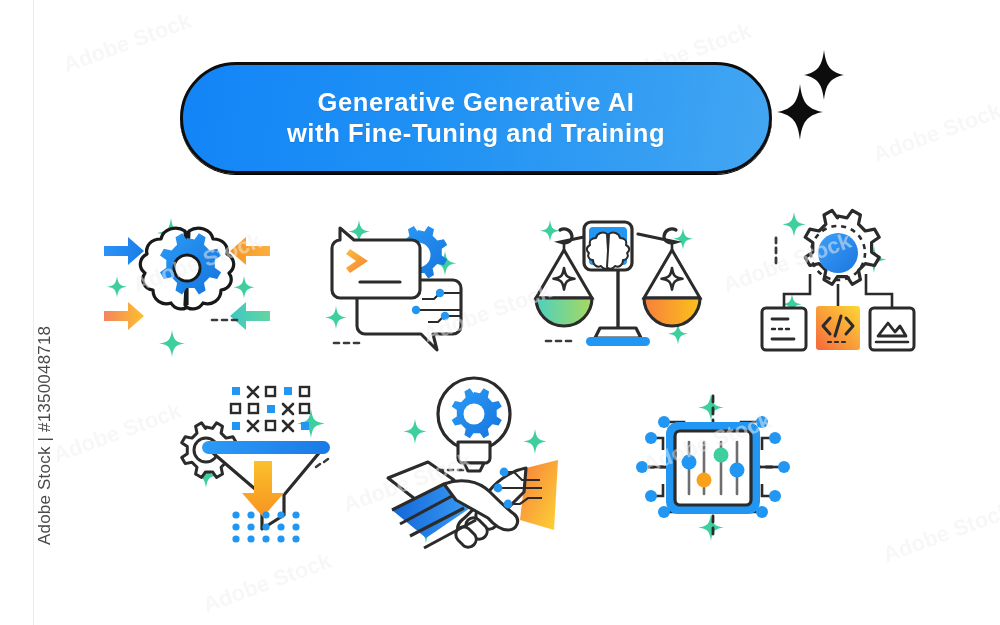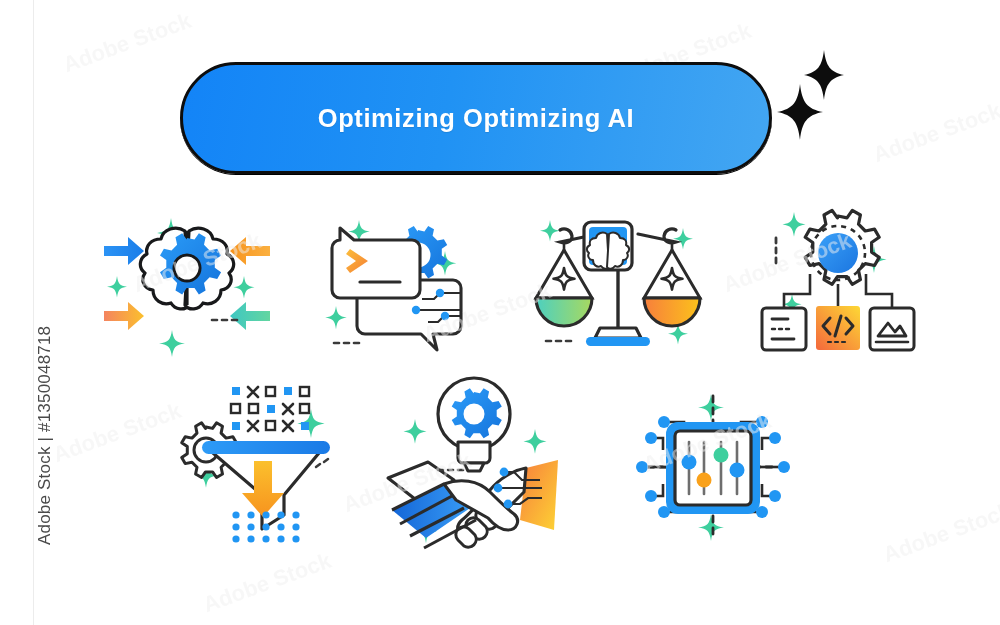--- a/index.html
+++ b/index.html
@@ -74,21 +74,22 @@
   <div class="wm-tile" style="left:50px;  top:420px;">Adobe Stock</div>
   <div class="wm-tile" style="left:340px; top:470px;">Adobe Stock</div>
   <div class="wm-tile" style="left:640px; top:430px;">Adobe Stock</div>
   <div class="wm-tile" style="left:880px; top:520px;">Adobe Stock</div>
   <div class="wm-tile" style="left:200px; top:570px;">Adobe Stock</div>
 </div>
 
 <div id="banner-wrap">
   <div id="title-banner">
     <div id="title-text">
-      <span>Optimizing Optimizing AI</span><br>
+      <span>Generative Generative AI</span><br>
+      <span>with Fine-Tuning and Training</span>
     </div>
   </div>
   <svg class="spark-black" style="left:596px; top:-16px;" width="70" height="80" viewBox="0 0 70 80">
     <path d="M48 4 C50 20 54 26 68 29 C54 32 50 38 48 54 C46 38 42 32 28 29 C42 26 46 20 48 4 Z" fill="#0d0d0d"></path>
     <path d="M24 38 C26 56 31 63 47 66 C31 69 26 76 24 94 C22 76 17 69 1 66 C17 63 22 56 24 38 Z" fill="#0d0d0d"></path>
   </svg>
 </div>
 
 <div class="icon-cell" style="left:92px; top:198px;">
 <svg width="190" height="175" viewBox="0 0 190 175">

